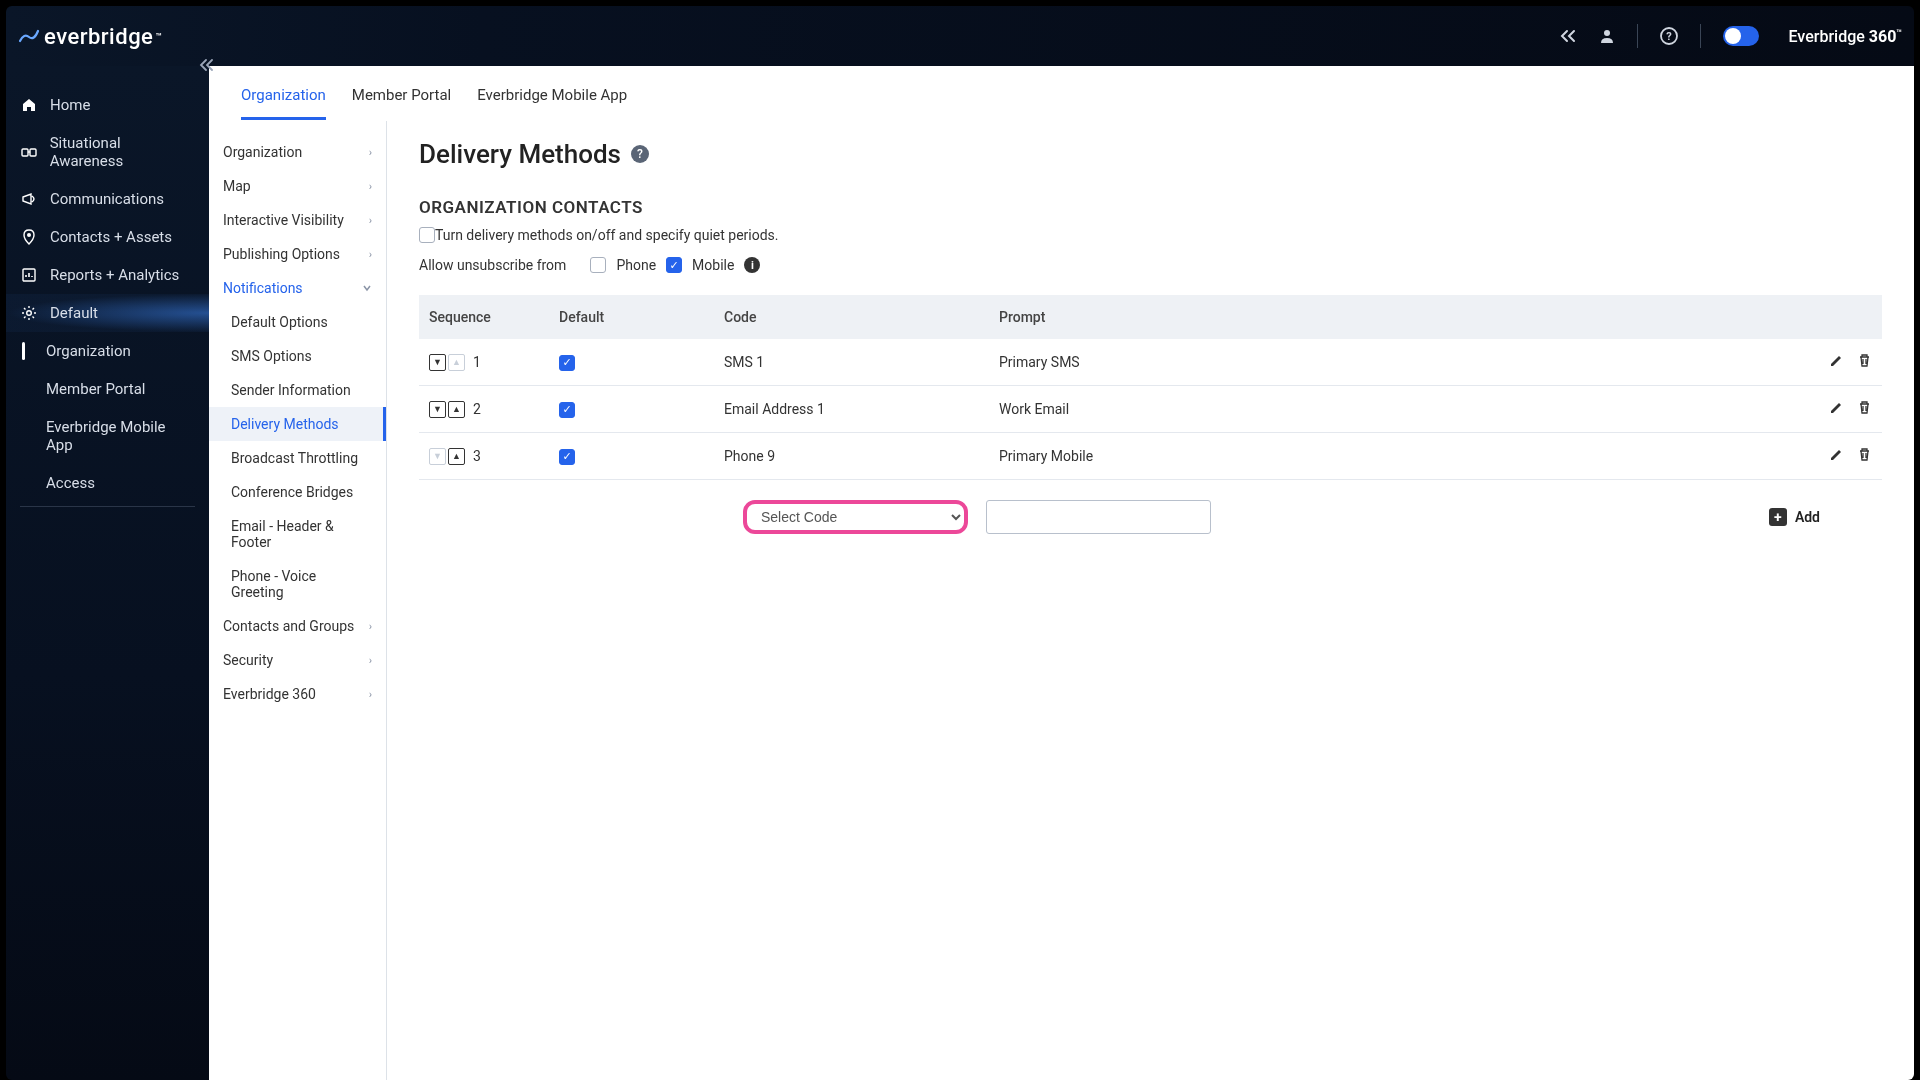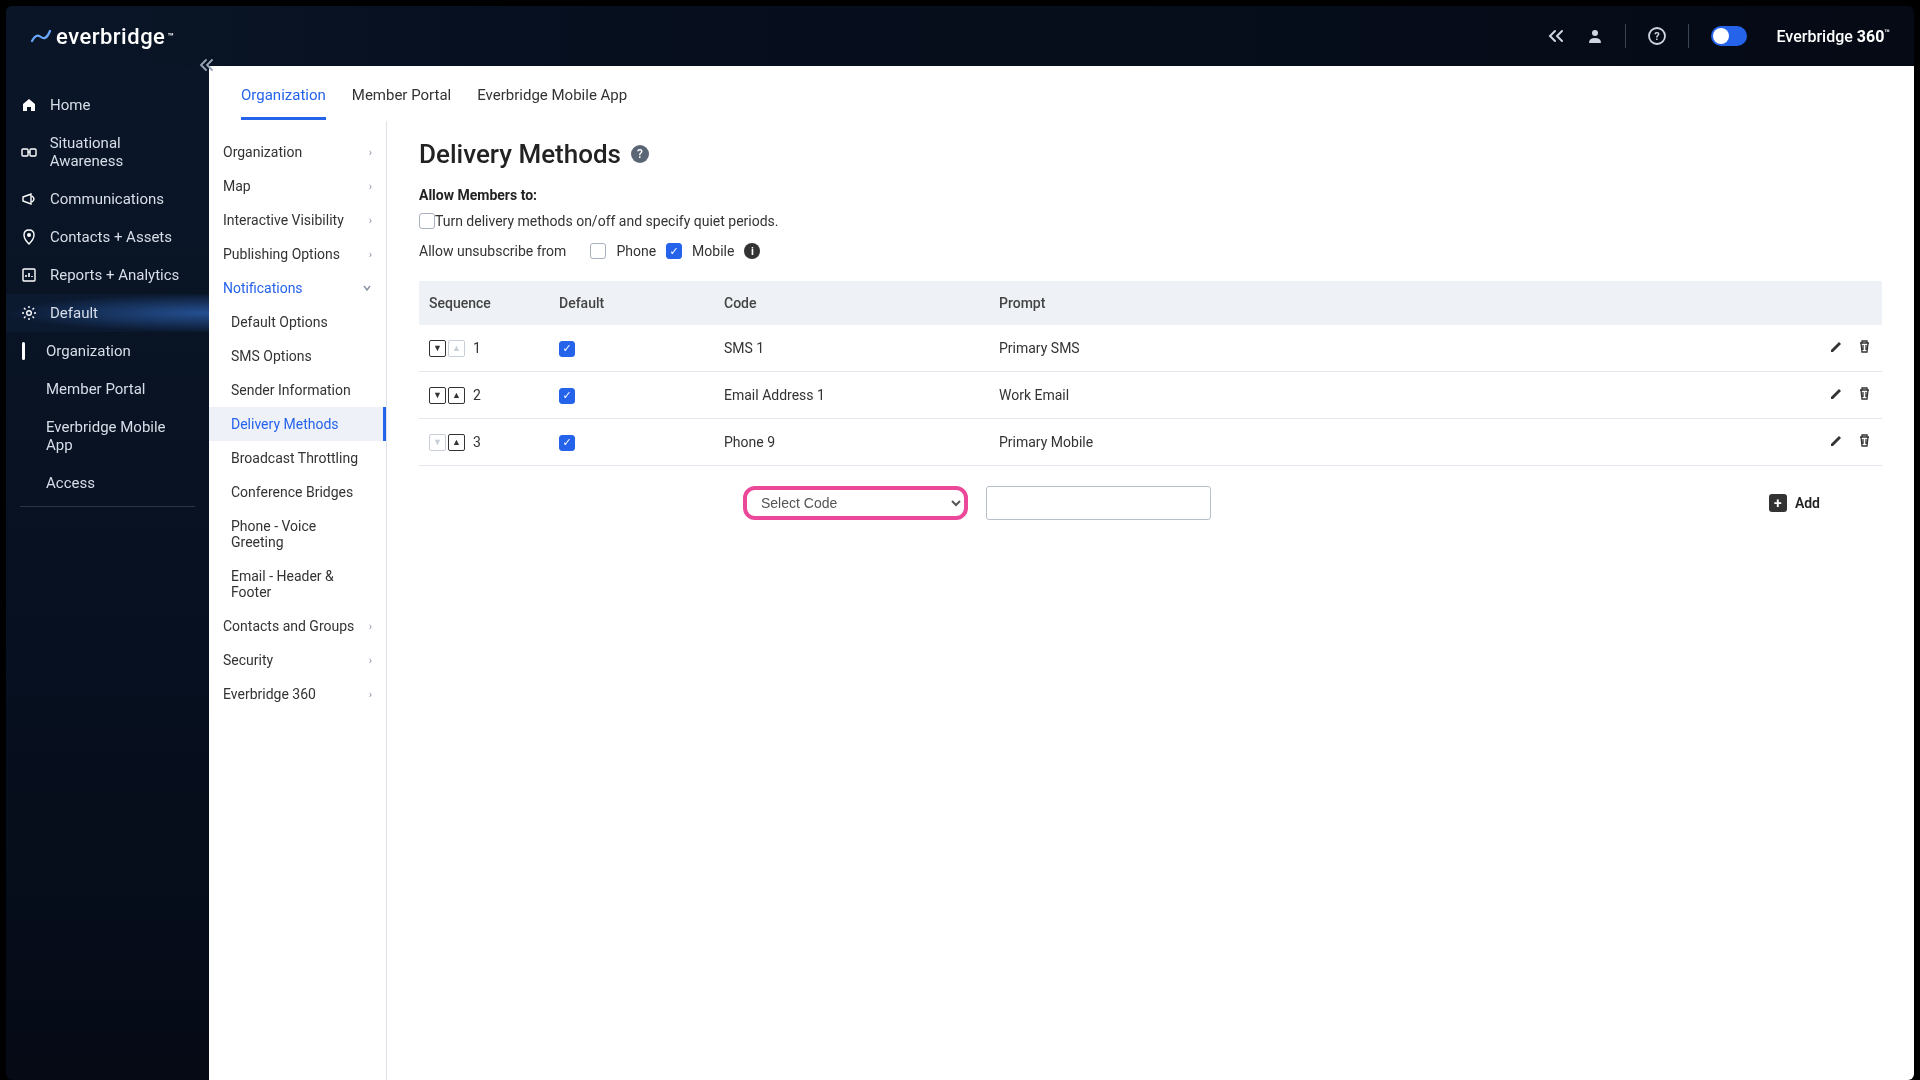--- a/index.html
+++ b/index.html
@@ -1,19 +1,19 @@
 <!DOCTYPE html>
 <html><head>
 <meta charset="utf-8">
 <style>
 * { box-sizing: border-box; margin: 0; padding: 0; }
 body { font-family: -apple-system, BlinkMacSystemFont, "Segoe UI", Roboto, Arial, sans-serif; background: #000; color: #333; overflow: hidden; width: 1920px; height: 1080px; }
 
 
-.top-header { height: 60px; background: linear-gradient(90deg, #0a1628 0%, #071020 25%, #050a15 100%); display: flex; align-items: center; padding: 0 24px; position: relative; border-top-left-radius: 6px; border-top-right-radius: 6px; margin: 6px 6px 0 6px; gap: 24px; }
+.top-header { height: 60px; background: linear-gradient(90deg, #0a1628 0%, #071020 25%, #050a15 100%); display: flex; align-items: center; padding: 0 12px; position: relative; border-top-left-radius: 6px; border-top-right-radius: 6px; margin: 6px 6px 0 6px; gap: 24px; }
 .logo { display: flex; align-items: center; color: #fff; font-size: 22px; font-weight: 500; letter-spacing: 0.5px; }
 .logo-icon { margin-right: 4px; display: inline-flex; }
 .logo-tm { font-size: 10px; vertical-align: super; margin-left: 2px; }
 .header-right { margin-left: auto; display: flex; align-items: center; gap: 22px; }
 .header-divider { width: 1px; height: 24px; background: #3a4556; }
 .header-icon { color: #d0d6e0; font-size: 16px; cursor: pointer; display: inline-flex; align-items: center; justify-content: center; }
 .toggle { width: 36px; height: 20px; background: #2563eb; border-radius: 20px; position: relative; cursor: pointer; }
 .toggle::after { content: ''; position: absolute; left: 2px; top: 2px; width: 16px; height: 16px; background: #fff; border-radius: 50%; }
 .brand360 { color: #fff; font-size: 16px; font-weight: 500; margin-left: 8px; }
 .brand360 strong { font-weight: 700; }
@@ -239,43 +239,43 @@
                 <path d="M2 3 L5 7 L8 3" stroke="#8a94a6" stroke-width="1.5" fill="none"></path>
               </svg>
             </span>
         </div>
         <div class="settings-subitem">Default Options</div>
         <div class="settings-subitem">SMS Options</div>
         <div class="settings-subitem">Sender Information</div>
         <div class="settings-subitem active">Delivery Methods</div>
         <div class="settings-subitem">Broadcast Throttling</div>
         <div class="settings-subitem">Conference Bridges</div>
+        <div class="settings-subitem">Email - Header &amp; Footer</div>
         <div class="settings-subitem">Phone - Voice Greeting</div>
-        <div class="settings-subitem">Email - Header &amp; Footer</div>
         <div class="settings-item">
           <span>Contacts and Groups</span>
             <span class="chev">›</span>
         </div>
         <div class="settings-item">
           <span>Security</span>
             <span class="chev">›</span>
         </div>
         <div class="settings-item">
           <span>Everbridge 360</span>
             <span class="chev">›</span>
         </div>
       </div>
 
       <div class="page">
         <div class="page-title">
           <span>Delivery Methods</span>
           <span class="help-circle">?</span>
         </div>
 
-        <div class="allow-label">Allow Members to:</div>
+        <div class="section-label">ORGANIZATION CONTACTS</div>
 
         <div class="checkbox-row">
           <span class="chk"></span>
           <span>Turn delivery methods on/off and specify quiet periods.</span>
         </div>
 
         <div class="inline-row">
           <span>Allow unsubscribe from</span>
           <span class="gap"></span>
           <span class="chk"></span>

